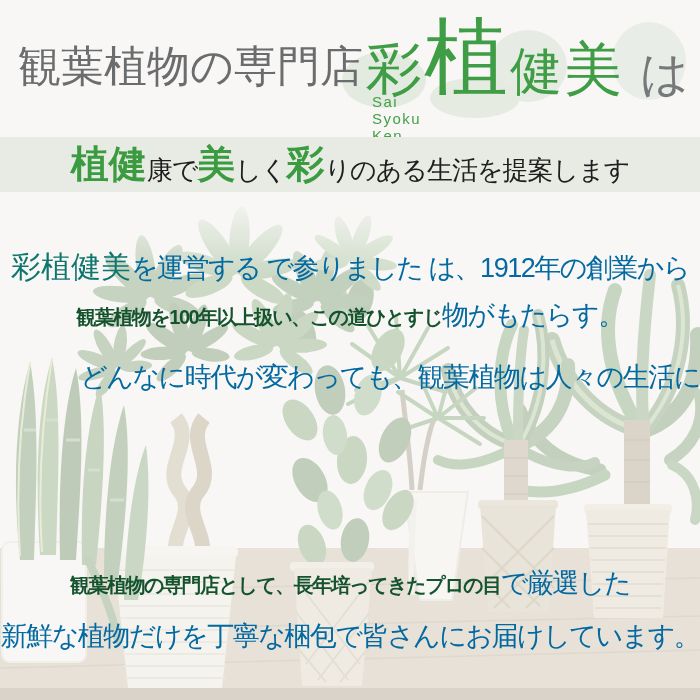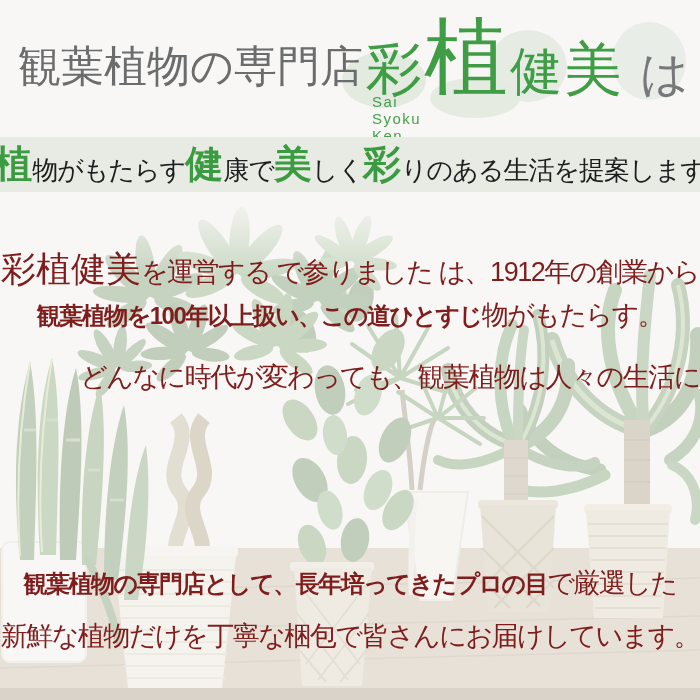--- a/index.html
+++ b/index.html
@@ -33,24 +33,24 @@
   .tagline{position:absolute;left:0;top:137px;width:700px;height:55px;
            background:#e8ebe3;display:flex;justify-content:center;
            align-items:flex-end;padding-bottom:9px;box-sizing:border-box;
            white-space:nowrap;z-index:4;}
   .tg-em{font-size:38px;line-height:1;color:#3b9b40;font-weight:700;}
   .tg-dk{font-size:26px;line-height:1;color:#1e1e1e;font-weight:500;letter-spacing:-1px;}
 
   
   .bline{position:absolute;left:0;width:700px;text-align:center;
          white-space:nowrap;line-height:1.15;z-index:4;}
-  .s-dark{font-size:27px;color:#7f1d1d;letter-spacing:-1.5px;font-weight:500;}
-  .s-green{font-size:24px;color:#7f1d1d;letter-spacing:-1.5px;font-weight:700;}
+  .s-dark{font-size:27px;color:#0369a1;letter-spacing:-1.5px;font-weight:500;}
+  .s-green{font-size:20px;color:#14532d;letter-spacing:-1.5px;font-weight:700;}
   .s-brand{font-family:"Liberation Serif","DejaVu Serif",serif;
-           font-size:35px;color:#7f1d1d;letter-spacing:0;}
+           font-size:30px;color:#0f766e;letter-spacing:0;}
   .l1{top:250px;} .l2{top:300px;} .l3{top:362px;padding-left:40px;} .l4{top:432px;}
   .l5{top:516px;} .l6{top:568px;} .l7{top:621px;}
 </style>
 </head>
 <body>
 
 <div class="canvas">
 
   <svg class="photo" viewBox="0 0 700 700">
     <defs>
@@ -190,21 +190,20 @@
   </div>
   <div class="romaji">
     <span>Sai</span>
     <span>Syoku</span>
     <span>Ken</span>
     <span>Bi</span>
   </div>
 
   <div class="tagline">
     <span class="tg-em">植</span>
-    <span class="tg-dk">物がもたらす</span>
     <span class="tg-em">健</span>
     <span class="tg-dk">康で</span>
     <span class="tg-em">美</span>
     <span class="tg-dk">しく</span>
     <span class="tg-em">彩</span>
     <span class="tg-dk">りのある生活を提案します</span>
   </div>
 
   <div class="bline l1">
     <span class="s-brand">彩植健美</span><span class="s-dark">を運営する </span><span class="s-dark">で参りました</span><span class="s-dark"> は、1912年の創業から</span>

